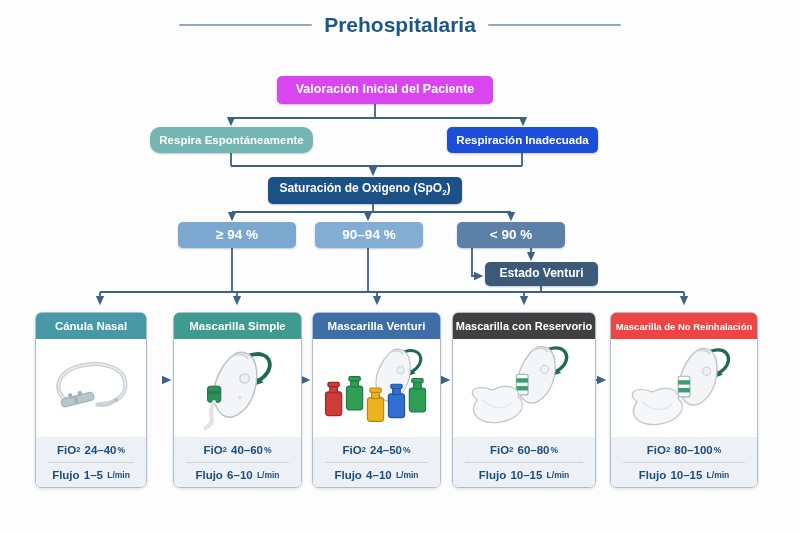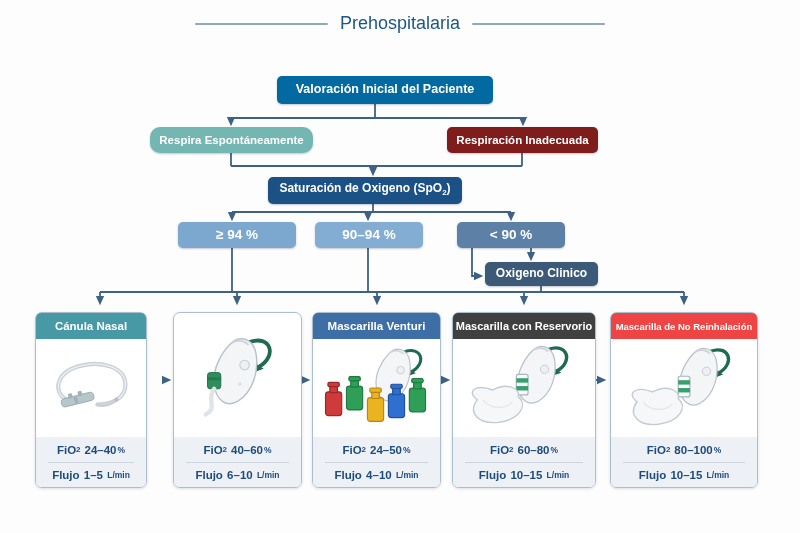--- a/index.html
+++ b/index.html
@@ -6,32 +6,32 @@
   .canvas{
     position:relative;width:800px;height:533px;background:#fdfdfd;overflow:hidden;
     font-family:"Liberation Sans","DejaVu Sans",sans-serif;
   }
   .connectors{position:absolute;left:0;top:0;width:800px;height:533px;z-index:0;}
 
   
   .title{position:absolute;left:0;top:10px;width:100%;text-align:center;color:#1b5887;z-index:2;}
   .t1{font-size:17.5px;font-weight:bold;letter-spacing:.1px;}
   .t2{display:flex;align-items:center;justify-content:center;gap:12px;margin-top:3px;}
-  .t2text{font-size:18px;font-weight:normal;}
+  .t2text{font-size:21px;font-weight:bold;}
   .rule{display:inline-block;width:133px;height:2px;background:#8fa9c2;border-radius:1px;}
 
   
   .node{
     position:absolute;display:flex;align-items:center;justify-content:center;
     color:#fff;font-weight:bold;border-radius:5px;z-index:2;
     box-shadow:0 1px 2px rgba(20,40,70,.25);text-align:center;line-height:1.1;
   }
-  .initial   {left:277px;top:76px; width:216px;height:28px;background:#0369a1;font-size:12.5px;}
+  .initial   {left:277px;top:76px; width:216px;height:28px;background:#d946ef;font-size:12.5px;}
   .breath-ok {left:150px;top:127px;width:163px;height:26px;background:#74b6b2;font-size:11.5px;border-radius:10px;}
-  .breath-bad{left:447px;top:127px;width:151px;height:26px;background:#7f1d1d;font-size:11.5px;}
+  .breath-bad{left:447px;top:127px;width:151px;height:26px;background:#1d4ed8;font-size:11.5px;}
   .spo2      {left:268px;top:177px;width:194px;height:27px;background:#1c5185;font-size:12px;}
   .range     {font-size:13.5px;}
   .r1{left:178px;top:222px;width:118px;height:26px;background:#7ca7cf;}
   .r2{left:315px;top:222px;width:108px;height:26px;background:#84add4;}
   .r3{left:457px;top:222px;width:108px;height:26px;background:#5d80a6;}
   .clinical  {left:485px;top:262px;width:113px;height:24px;background:#3c5a78;font-size:12px;}
   .node sub{font-size:8px;font-weight:bold;}
 
   
   .card{
@@ -110,21 +110,21 @@
 
   <div class="node initial">Valoración Inicial del Paciente</div>
   <div class="node breath-ok">Respira Espontáneamente</div>
   <div class="node breath-bad">Respiración Inadecuada</div>
   <div class="node spo2">
     <span><span>Saturación de Oxigeno (SpO</span><sub>2</sub><span>)</span></span>
   </div>
   <div class="node range r1">≥ 94 %</div>
   <div class="node range r2">90–94 %</div>
   <div class="node range r3">&lt; 90 %</div>
-  <div class="node clinical">Oxigeno Clinico</div>
+  <div class="node clinical">Estado Venturi</div>
 
   <section class="card c1">
     <div class="card-header">Cánula Nasal</div>
     <div class="card-body">
       <svg viewBox="0 0 128 96">
         <path d="M34,62 C18,52 22,30 48,22 C78,13 106,24 106,44 C106,60 90,68 72,68" fill="none" stroke="#c9d0d6" stroke-width="5" stroke-linecap="round"></path>
         <path d="M34,62 C18,52 22,30 48,22 C78,13 106,24 106,44 C106,60 90,68 72,68" fill="none" stroke="#eef0f3" stroke-width="1.6" stroke-linecap="round"></path>
         <path d="M72,68 C80,70 88,68 93,63" fill="none" stroke="#c9d0d6" stroke-width="4" stroke-linecap="round"></path>
         <circle cx="95" cy="62" r="2.5" fill="#b9c2c9"></circle>
         <g transform="rotate(-14 48 62)">
@@ -143,20 +143,21 @@
           <span class="unit">%</span>
       </div>
       <div class="divider"></div>
       <div class="spec-row">
         <span>Flujo</span>&nbsp;<span class="val">1–5</span>&nbsp;<span class="unit">L/min</span>
       </div>
     </div>
   </section>
 
   <section class="card c2">
+    <div class="card-header">Mascarilla Simple</div>
     <div class="card-body">
       <svg viewBox="0 0 128 96">
         <g transform="translate(30,4)">
           <path d="M46,10 C68,2 76,24 56,36" fill="none" stroke="#1e6b50" stroke-width="4" stroke-linecap="round"></path>
           <path d="M52,32 L61,38 L50,42 Z" fill="#1e6b50"></path>
           <path d="M26,12 C36,2 50,6 53,22 C56,40 50,62 34,72 C22,79 11,71 9,55 C7,39 16,22 26,12 Z" fill="#f3f5f7" stroke="#b8c1ca" stroke-width="1.5"></path>
           <path d="M27,11 C33,7 41,8 45,13" fill="none" stroke="#ccd3d9" stroke-width="2"></path>
           <circle cx="41" cy="34" r="5" fill="#edf0f3" stroke="#c6cdd4" stroke-width="1.2"></circle>
           <circle cx="36" cy="54" r="2" fill="#dde2e7"></circle>
         </g>

